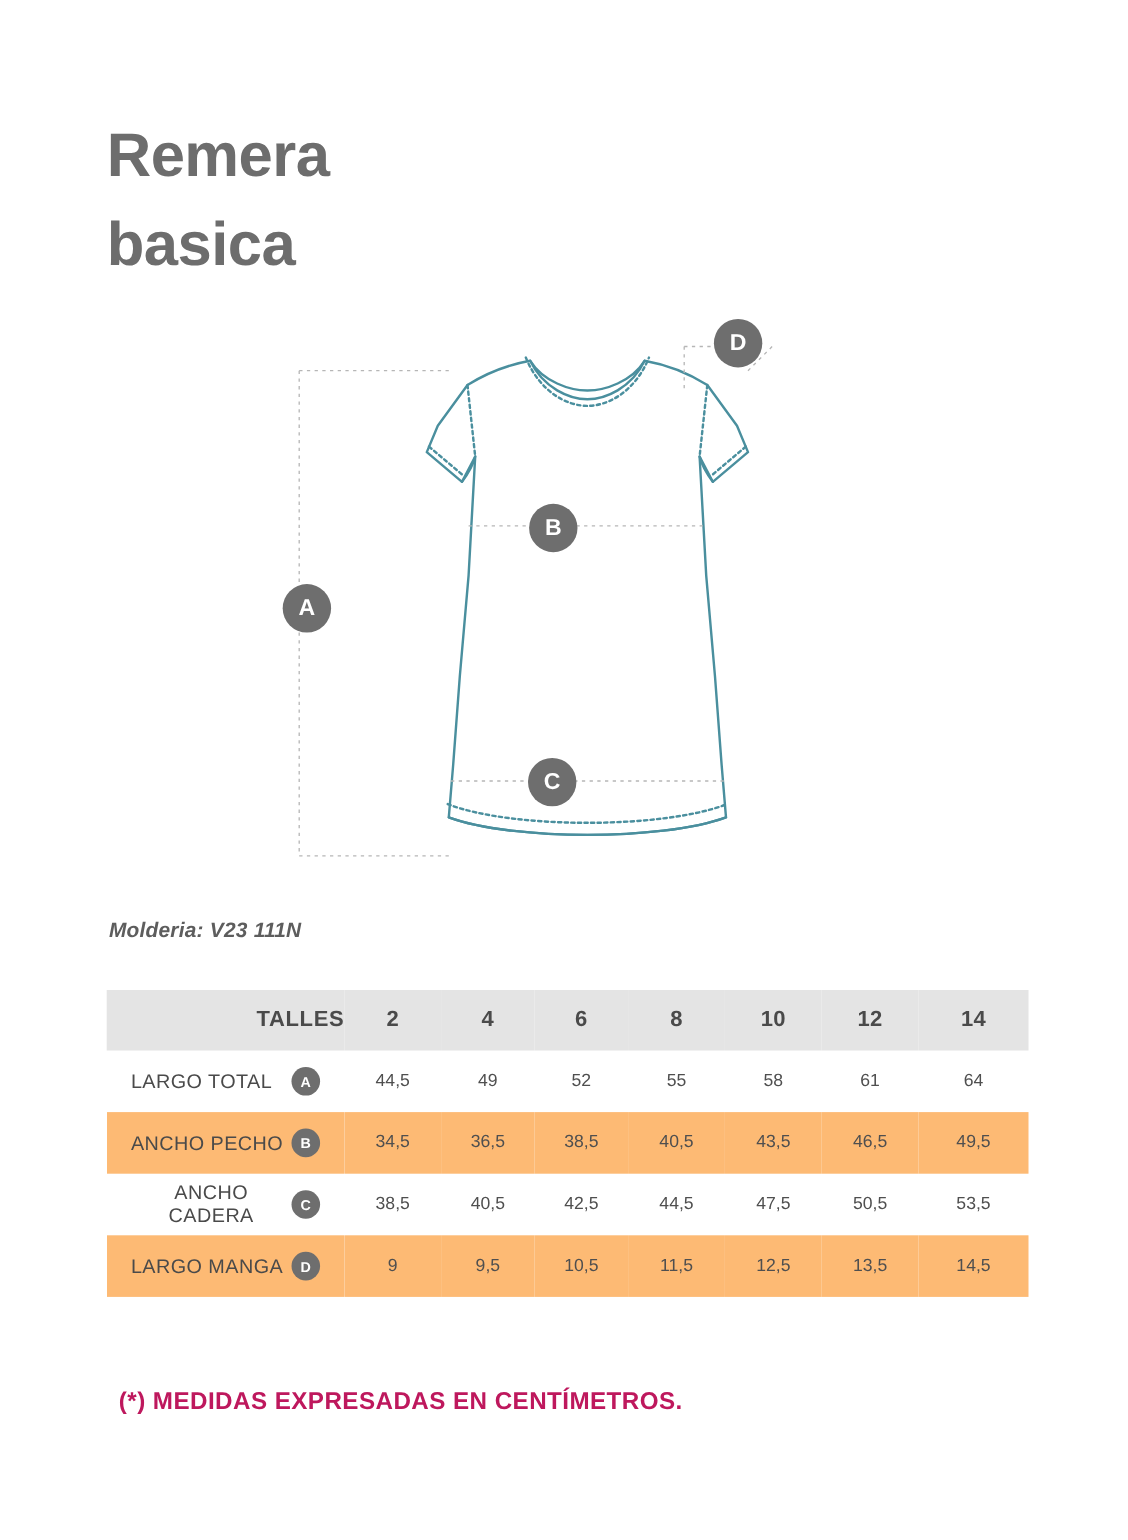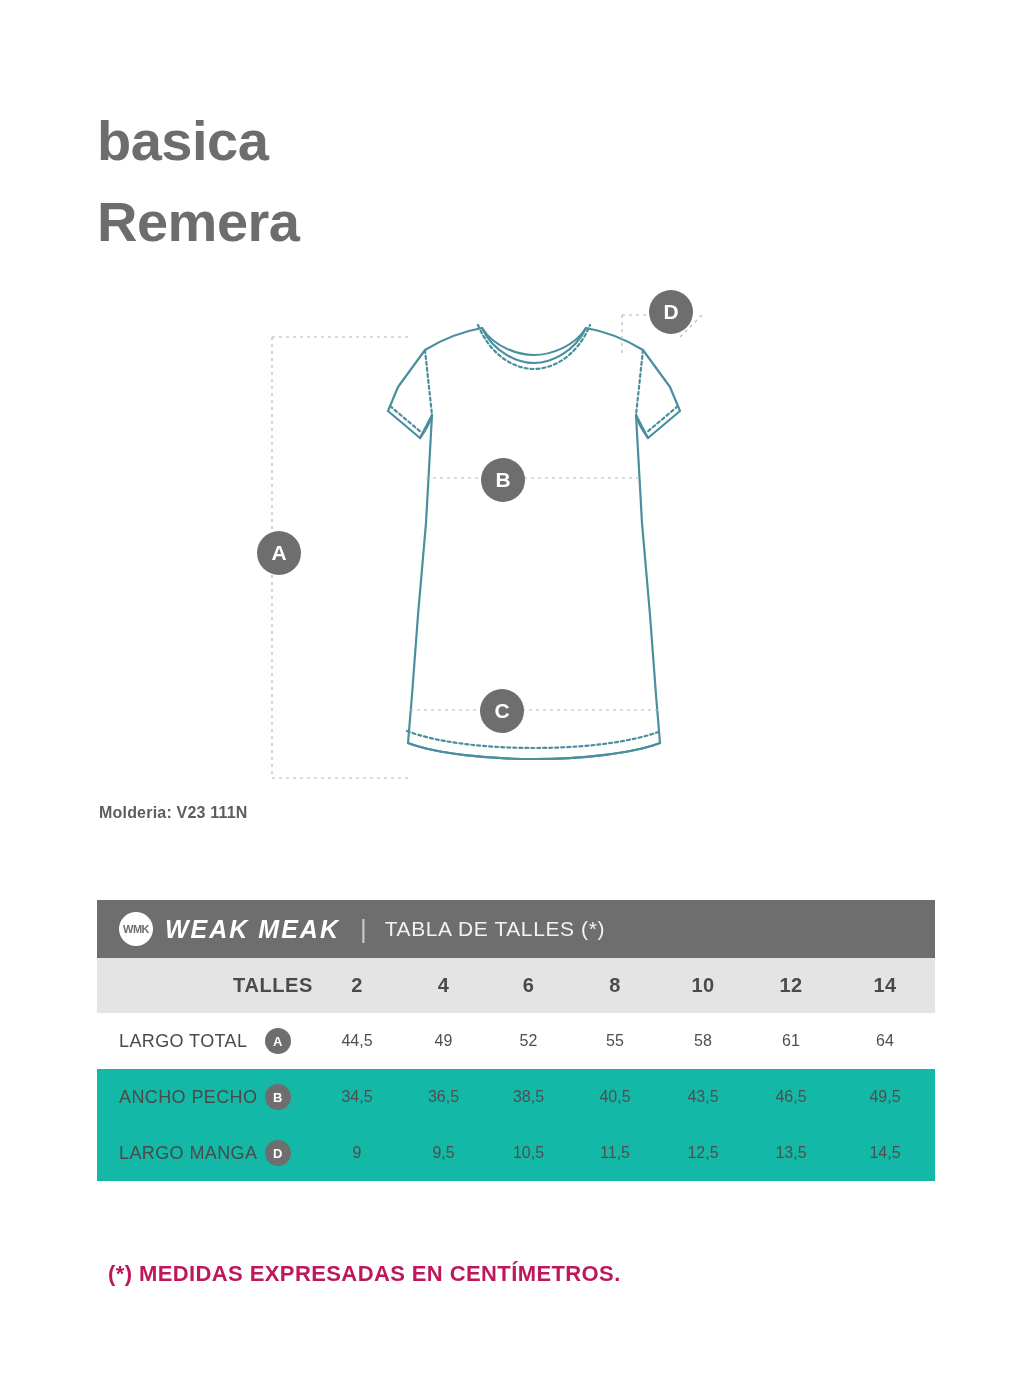--- a/index.html
+++ b/index.html
@@ -61,25 +61,26 @@
   }
   #badge-a { left: 257px; top: 531px; }
   #badge-b { left: 481px; top: 458px; }
   #badge-c { left: 480px; top: 689px; }
   #badge-d { left: 649px; top: 290px; }
 
   
   .molderia {
     position: absolute;
     left: 99px;
-    top: 804px;
-    font-size: 16px;
+    top: 836px;
+    font-size: 19px;
     font-weight: bold;
     color: #5d5d5d;
     letter-spacing: 0.2px;
+    font-style: italic;
   }
 
   
   .table-wrap {
     position: absolute;
     left: 97px;
     top: 900px;
     width: 838px;
   }
   table.size-table {
@@ -154,21 +155,21 @@
     letter-spacing: 0.6px;
   }
 
   .data-row td {
     height: 56px;
     vertical-align: middle;
     font-size: 16px;
     color: #4f4f4f;
     text-align: center;
   }
-  .data-row.alt td { background: #14b8a6; }
+  .data-row.alt td { background: #fdba74; }
   .data-row td.label-col {
     text-align: center;
     padding-left: 22px !important;
     font-size: 18px;
     letter-spacing: 0.4px;
     color: #4a4a4a;
     position: relative;
   }
   .row-label-inner {
     display: flex;
@@ -199,22 +200,22 @@
     color: #be185d;
     letter-spacing: 0.4px;
   }
 </style>
 </head>
 <body>
 
 <div class="page">
 
   <div class="title">
+    <span class="title-line">Remera</span>
     <span class="title-line">basica</span>
-    <span class="title-line">Remera</span>
   </div>
 
   <div class="illustration">
     <svg width="500" height="530" viewBox="0 0 500 530" xmlns="http://www.w3.org/2000/svg">
       <g fill="none" stroke="#4a8f9e" stroke-width="2.2" stroke-linejoin="round" stroke-linecap="round">
 
         <path d="M175,75 C196,62 215,56 232,53 C244,72 268,80 284,80 C300,80 324,72 336,53 C353,56 372,62 393,75
                  L420,112 L430,136 L398,163 L386,140
                  L392,248 L400,340 L406,420 L410,468
                  C380,479 330,484 284,484 C238,484 188,479 158,468
@@ -266,30 +267,20 @@
         <col style="width:216px">
         <col style="width:88px">
         <col style="width:85px">
         <col style="width:85px">
         <col style="width:88px">
         <col style="width:88px">
         <col style="width:88px">
         <col style="width:100px">
       </colgroup>
       <tbody>
-        <tr class="brand-row">
-          <td class="brand-cell" colspan="8">
-            <div class="brand-inner">
-              <span class="brand-logo">WMK</span>
-              <span class="brand-name">WEAK MEAK</span>
-              <span class="brand-sep">|</span>
-              <span class="brand-sub">TABLA DE TALLES (*)</span>
-            </div>
-          </td>
-        </tr>
 
         <tr class="head-row">
           <td class="label-col">TALLES</td>
           <td>2</td>
           <td>4</td>
           <td>6</td>
           <td>8</td>
           <td>10</td>
           <td>12</td>
           <td>14</td>
@@ -320,20 +311,35 @@
           </td>
           <td>34,5</td>
           <td>36,5</td>
           <td>38,5</td>
           <td>40,5</td>
           <td>43,5</td>
           <td>46,5</td>
           <td>49,5</td>
         </tr>
 
+        <tr class="data-row">
+          <td class="label-col">
+            <div class="row-label-inner">
+              <span>ANCHO CADERA</span>
+              <span class="row-badge">C</span>
+            </div>
+          </td>
+          <td>38,5</td>
+          <td>40,5</td>
+          <td>42,5</td>
+          <td>44,5</td>
+          <td>47,5</td>
+          <td>50,5</td>
+          <td>53,5</td>
+        </tr>
 
         <tr class="data-row alt">
           <td class="label-col">
             <div class="row-label-inner">
               <span>LARGO MANGA</span>
               <span class="row-badge">D</span>
             </div>
           </td>
           <td>9</td>
           <td>9,5</td>

